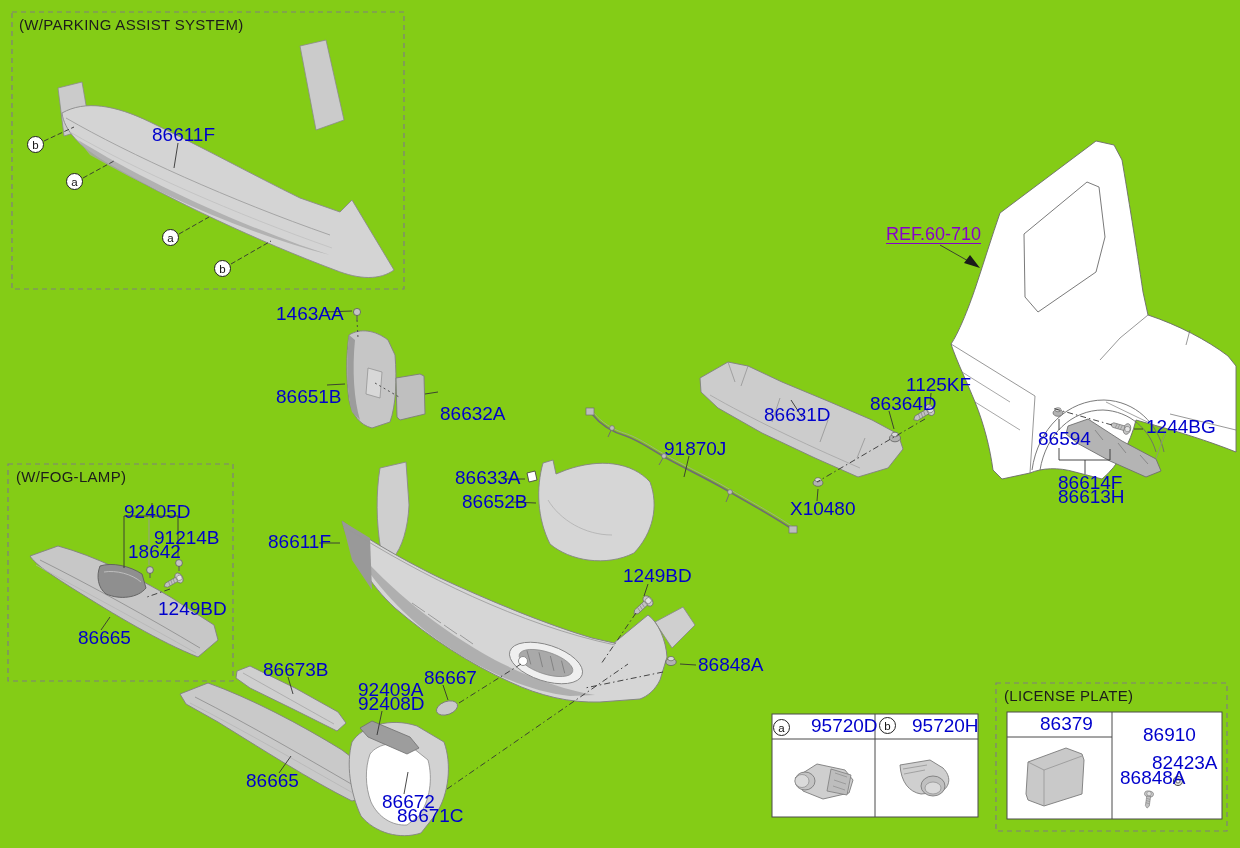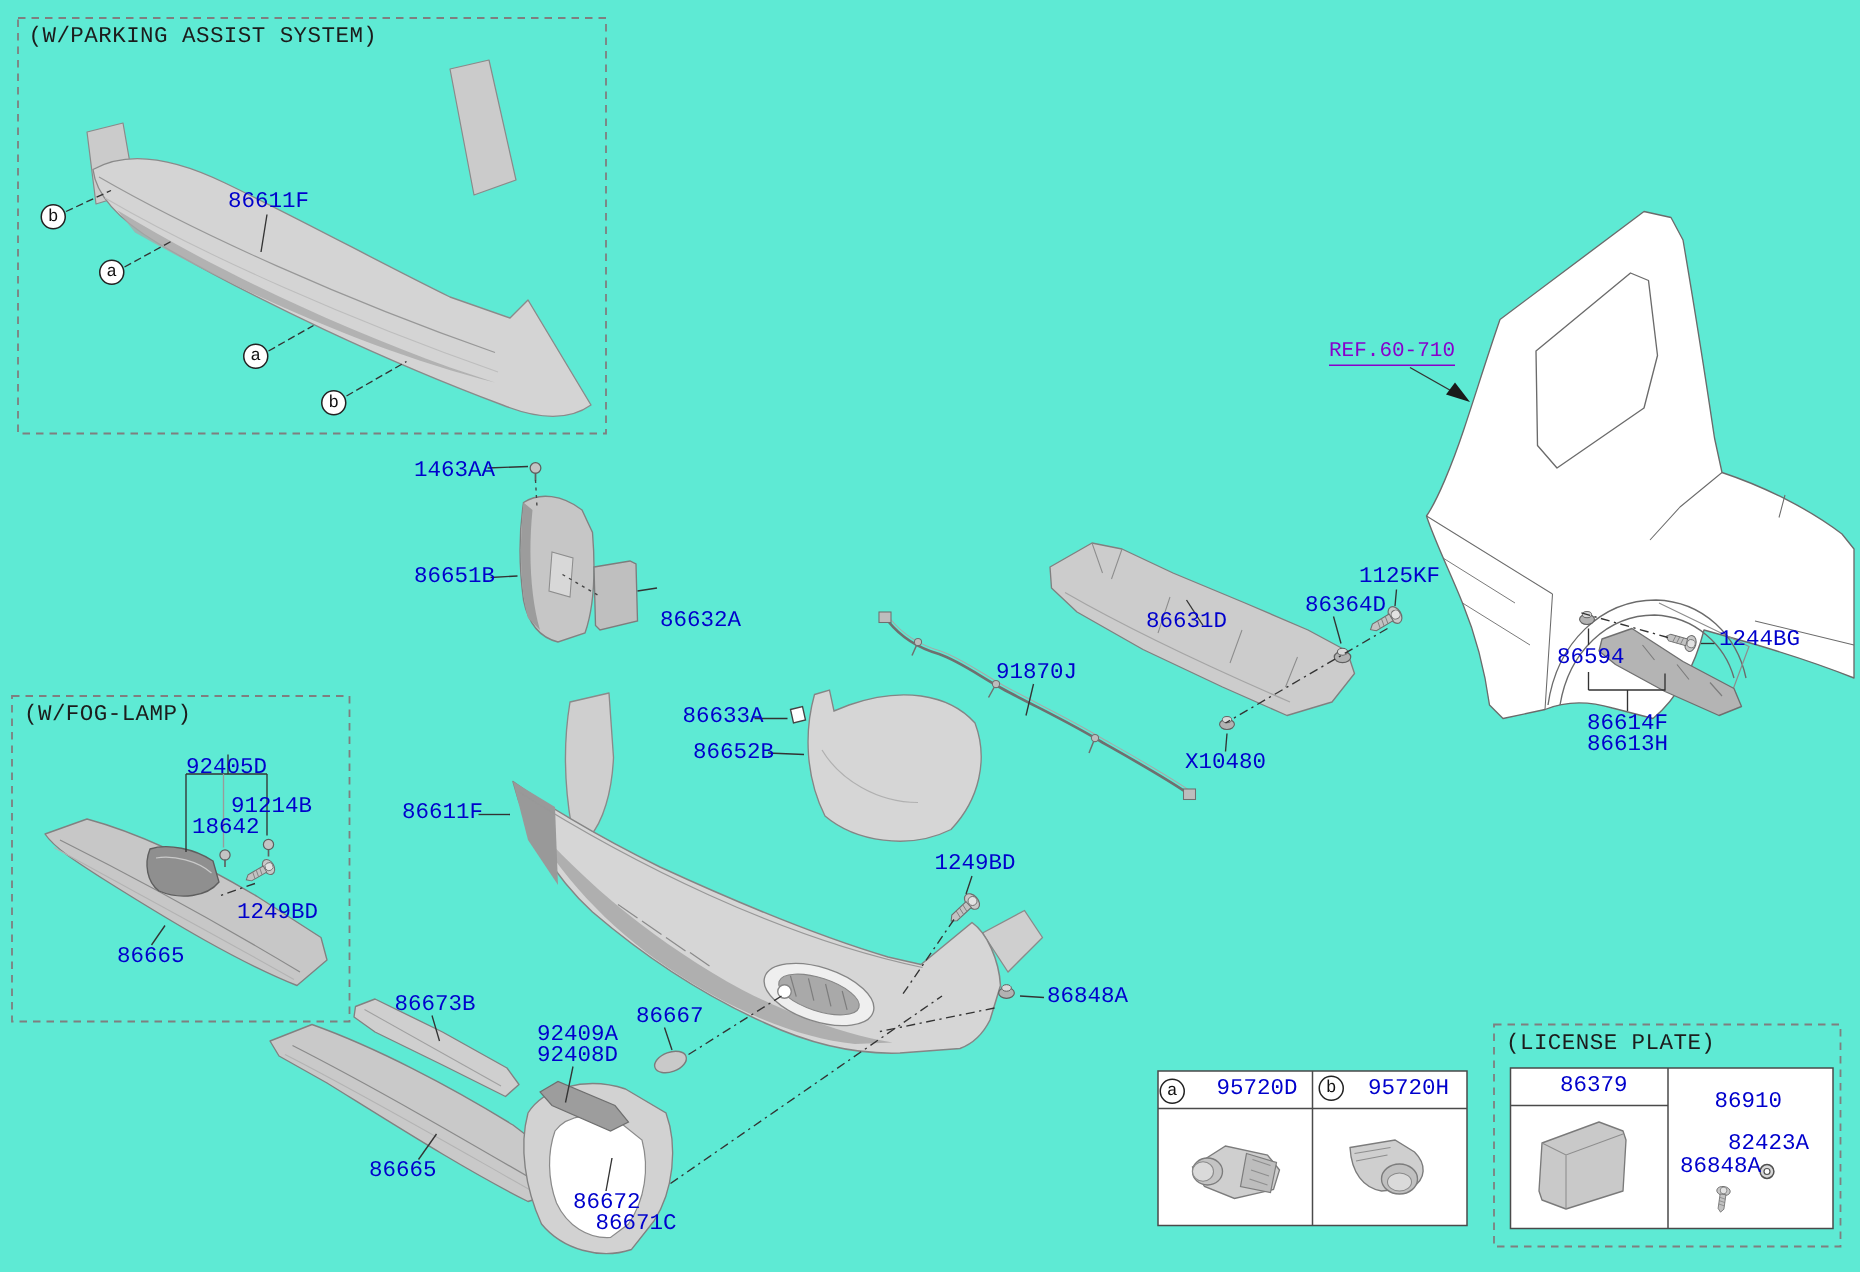--- a/index.html
+++ b/index.html
@@ -1,26 +1,26 @@
 <!DOCTYPE html>
 <html style="--label-color: #0000cc; --ref-color: #8800cc;"><head>
 <meta charset="utf-8">
 <style>
   html,body{margin:0;padding:0;background:#ffffff;}
-  #canvas{position:relative;width:1240px;height:848px;background:#5eead4;overflow:hidden;
-          font-family:Liberation Mono, monospace;}
+  #canvas{position:relative;width:1240px;height:848px;background:#84cc16;overflow:hidden;
+          font-family:Liberation Sans, sans-serif;}
   #art{position:absolute;left:0;top:0;}
-  .plabel{position:absolute;font-size:15px;line-height:14px;white-space:nowrap;
+  .plabel{position:absolute;font-size:19px;line-height:14px;white-space:nowrap;
           color:var(--label-color,#0000cc);}
   .boxtitle{position:absolute;font-size:15px;line-height:16px;color:#1c1c1c;
             letter-spacing:.3px;white-space:nowrap;}
   .marker{position:absolute;width:17px;height:17px;border:1.4px solid #222;border-radius:50%;
           background:#fff;color:#111;font-size:11.5px;line-height:16px;text-align:center;
           box-sizing:border-box;}
-  .reflink{position:absolute;font-size:14px;line-height:15px;color:var(--ref-color,#8800cc);
+  .reflink{position:absolute;font-size:18px;line-height:15px;color:var(--ref-color,#8800cc);
            border-bottom:1.4px solid var(--ref-color,#8800cc);padding-bottom:1px;cursor:pointer;
            white-space:nowrap;}
 </style>
 </head>
 <body>
 
 <div id="canvas">
 
 <svg id="art" width="1240" height="848" viewBox="0 0 1240 848">
   <defs>
@@ -261,21 +261,21 @@
 
 <div class="boxtitle" style="left:19px;top:17px">(W/PARKING ASSIST SYSTEM)</div>
 <div class="boxtitle" style="left:16px;top:469px">(W/FOG-LAMP)</div>
 <div class="boxtitle" style="left:1004px;top:688px">(LICENSE PLATE)</div>
 
 <div class="reflink" style="left:886px;top:227px">REF.60-710</div>
 
 <div id="labels">
       <div class="plabel" style="left: 152px; top: 128px;">86611F</div>
       <div class="plabel" style="left: 276px; top: 307px; text-align: center;">1463AA</div>
-      <div class="plabel" style="left: 276px; top: 378px;">86651B</div>
+      <div class="plabel" style="left: 276px; top: 390px;">86651B</div>
       <div class="plabel" style="left: 440px; top: 407px;">86632A</div>
       <div class="plabel" style="left: 455px; top: 471px;">86633A</div>
       <div class="plabel" style="left: 462px; top: 495px;">86652B</div>
       <div class="plabel" style="left: 268px; top: 535px;">86611F</div>
       <div class="plabel" style="left: 664px; top: 442px;">91870J</div>
       <div class="plabel" style="left: 764px; top: 387px; margin-top: 21px;">86631D</div>
       <div class="plabel" style="left: 870px; top: 397px;">86364D</div>
       <div class="plabel" style="left: 906px; top: 378px;">1125KF</div>
       <div class="plabel" style="left: 790px; top: 502px;">X10480</div>
       <div class="plabel" style="left: 1038px; top: 432px;">86594</div>

